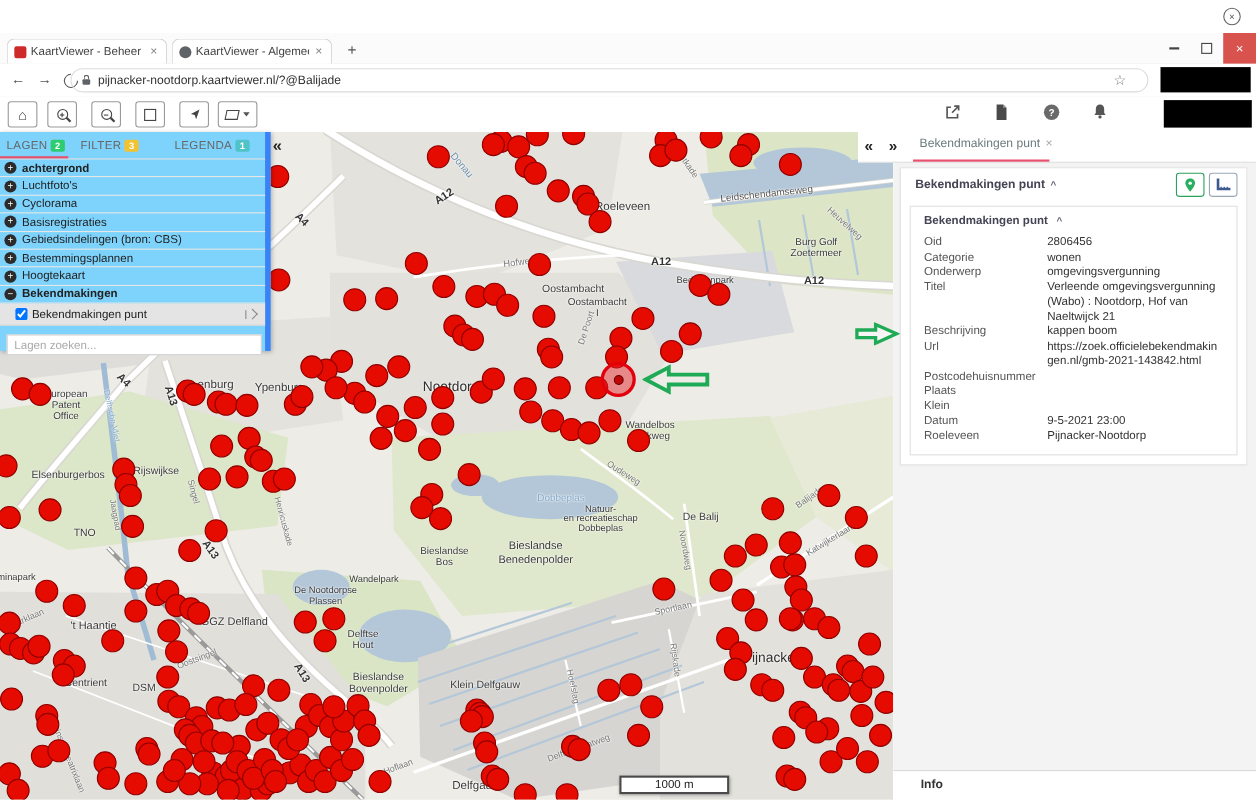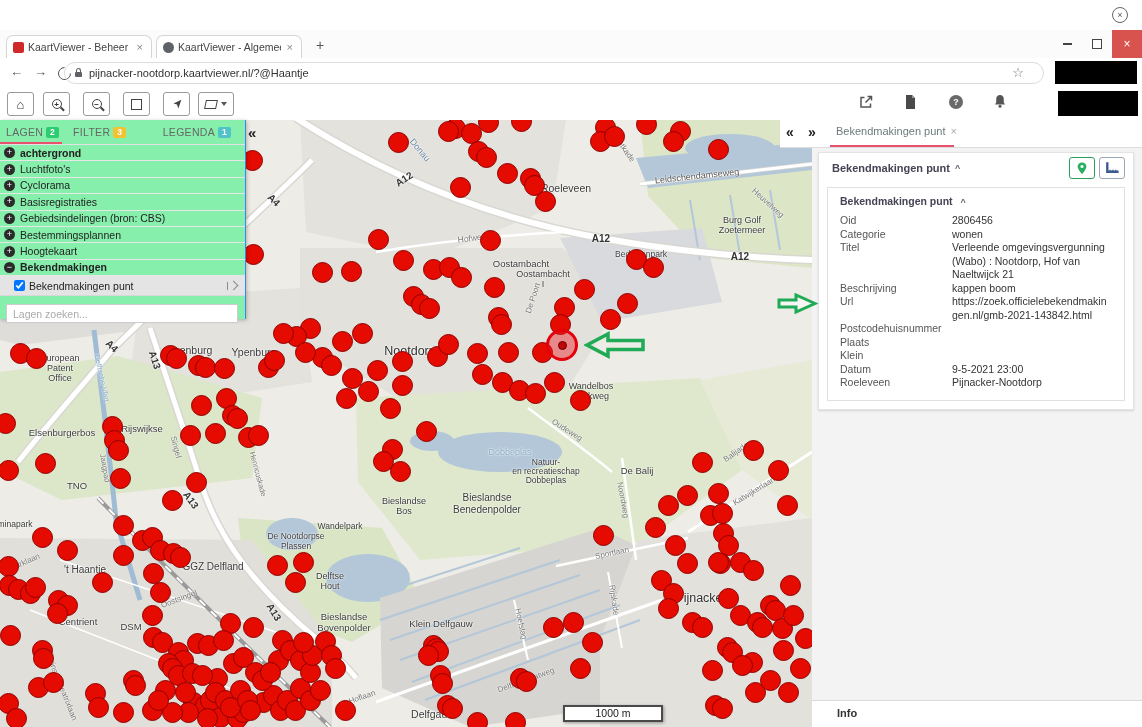--- a/index.html
+++ b/index.html
@@ -63,21 +63,21 @@
   .mlabel{position:absolute;font-size:10px;color:#3a3a3a;white-space:nowrap;text-shadow:0 0 2px #fff,0 0 2px #fff}
   .roadlbl{font-weight:bold;color:#333}
   #selected-marker{position:absolute;width:32px;height:32px;border-radius:50%;background:rgba(237,28,36,0.45);
     border:3px solid #e3000b;box-sizing:border-box;z-index:3}
   #selected-marker i{position:absolute;left:50%;top:50%;width:9px;height:9px;margin:-4.5px 0 0 -4.5px;border-radius:50%;
     background:rgba(190,0,0,0.95);border:1.5px solid #6d0000;box-sizing:border-box}
   #scalebar{position:absolute;left:563px;top:585px;width:100px;height:17px;background:#fff;border:2px solid #4a4a4a;
     box-sizing:border-box;font-size:10.5px;text-align:center;line-height:13px;color:#222;z-index:5;box-shadow:1px 1px 3px rgba(0,0,0,.35)}
   .annot{z-index:30}
   
-  #sidebar{left:0;top:120px;width:246px;height:199px;background:#86efac;border-right:1px solid #3b82f6;z-index:10;
+  #sidebar{left:0;top:120px;width:246px;height:199px;background:#7dd3fc;border-right:5px solid #3b82f6;z-index:10;
     box-shadow:1px 1px 4px rgba(0,0,0,.25);box-sizing:border-box}
   #stab-row{display:flex;align-items:center;height:24px;padding:0 6px;position:relative}
   .s-tab{display:flex;align-items:center;gap:3px;font-size:10.5px;color:#666;letter-spacing:.3px;margin-right:14px;cursor:pointer}
   .s-tab:last-child{margin-left:auto;margin-right:8px}
   .s-badge{min-width:11px;height:11px;border-radius:2px;color:#fff;font-size:8.5px;font-weight:bold;
     display:flex;align-items:center;justify-content:center;padding:0 1px}
   #stab-underline{position:absolute;left:0;bottom:0;width:62px;height:2px;background:var(--accent)}
   #layer-list{border-top:1px solid #e2e2e2}
   .lrow{display:flex;align-items:center;height:15.4px;border-bottom:1px solid #e6e6e6;padding-left:4px;cursor:pointer}
   .lplus{width:11px;height:11px;border-radius:50%;background:#2b2b2b;color:#fff;font-size:9px;line-height:11px;
@@ -152,21 +152,21 @@
     <div class="winbtn" id="win-close">×</div>
   </div>
 </div>
 
 <div id="navbar" class="abs">
   <span class="navicon" style="left:10px">←</span>
   <span class="navicon" style="left:34px">→</span>
   <span class="navicon abs" id="reload-icon" style="left:58px"></span>
   <div id="urlpill">
     <span id="lock-icon"></span>
-    <span id="url-text">pijnacker-nootdorp.kaartviewer.nl/?@Haantje</span>
+    <span id="url-text">pijnacker-nootdorp.kaartviewer.nl/?@Balijade</span>
   </div>
   <span id="star-icon" class="abs">☆</span>
   <div class="redacted abs" style="left:1055px;top:3px;width:82px;height:23px"></div>
 </div>
 
 <div id="apptoolbar" class="abs">
   <div class="toolbtn" style="left:7px">
       <span>⌂</span>
     </div>
   <div class="toolbtn" style="left:43px">
@@ -718,20 +718,24 @@
     <div id="fields">
         <div class="frow">
           <div class="flabel">Oid</div>
           <div class="fvalue">2806456</div>
         </div>
         <div class="frow">
           <div class="flabel">Categorie</div>
           <div class="fvalue">wonen</div>
         </div>
         <div class="frow">
+          <div class="flabel">Onderwerp</div>
+          <div class="fvalue">omgevingsvergunning</div>
+        </div>
+        <div class="frow">
           <div class="flabel">Titel</div>
           <div class="fvalue">Verleende omgevingsvergunning (Wabo) : Nootdorp, Hof van Naeltwijck 21</div>
         </div>
         <div class="frow">
           <div class="flabel">Beschrijving</div>
           <div class="fvalue">kappen boom</div>
         </div>
         <div class="frow">
           <div class="flabel">Url</div>
           <div class="fvalue">https://zoek.officielebekendmakingen.nl/gmb-2021-143842.html</div>

